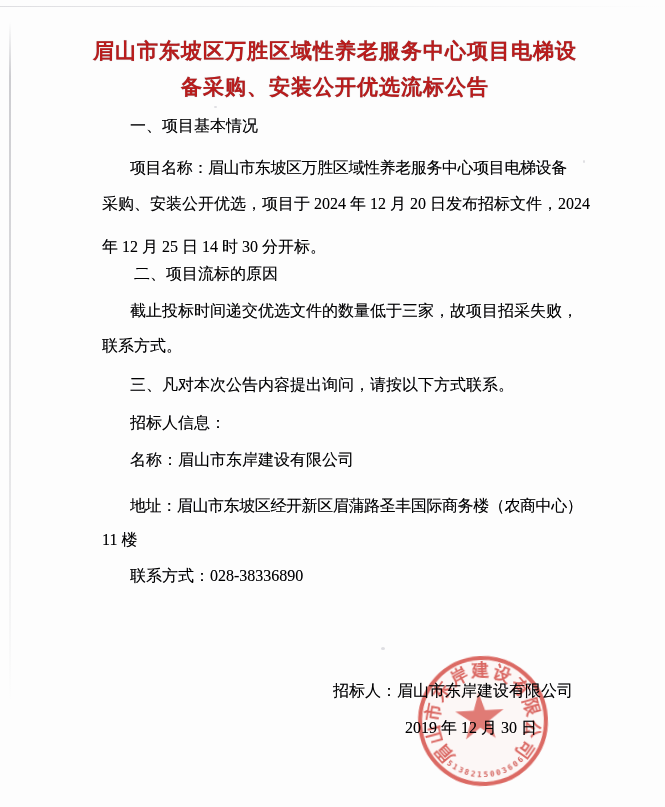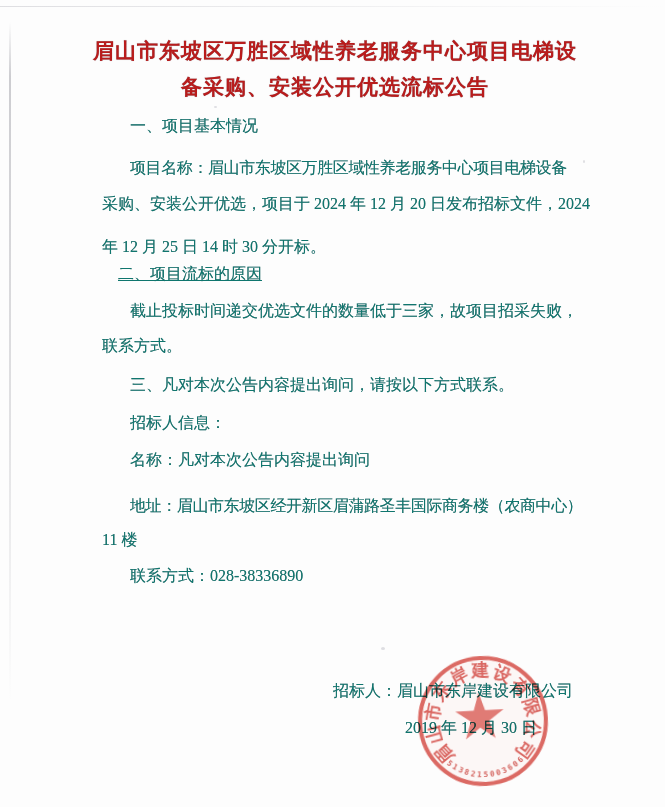--- a/index.html
+++ b/index.html
@@ -8,33 +8,33 @@
     background:#fdfdfd;
     font-family:"Liberation Serif","DejaVu Serif",serif;
   }
   
   .edge-left{position:absolute;left:9px;top:22px;width:2px;height:680px;
     background:linear-gradient(to bottom,rgba(170,170,176,0) 0%,rgba(165,165,172,.55) 8%,rgba(180,180,186,.38) 60%,rgba(190,190,196,0) 100%);}
   .edge-top{position:absolute;left:0;top:6px;height:1px;width:100%;
     background:linear-gradient(to right,rgba(185,185,192,.45),rgba(205,205,210,.18) 70%,rgba(210,210,215,0));}
   .speck{position:absolute;border-radius:50%;background:#b9b9c0;opacity:.45;}
 
-  .ln{position:absolute;white-space:pre;font-size:16px;line-height:20px;color:#0f766e;
+  .ln{position:absolute;white-space:pre;font-size:16px;line-height:20px;color:#000000;
       text-shadow:0 0 .6px rgba(70,70,82,.55);}
   .title{position:absolute;left:40px;width:590px;text-align:center;white-space:pre;
       font-size:21px;line-height:26px;font-weight:bold;letter-spacing:1px;color:#b91c1c;
       text-shadow:0 0 .7px rgba(60,60,72,.6);}
 
   #title1{top:38px;}
   #title2{top:74px;}
   #h1   {top:116px;left:130px;}
   #p1a  {top:158px;left:130px;letter-spacing:-0.4px;}
   #p1b  {top:194px;left:102px;}
   #p1c  {top:229px;left:102px;margin-top:8px;}
-  #h2   {top:264px;left:118px;text-decoration:underline;}
+  #h2   {top:264px;left:134px;}
   #p2a  {top:301px;left:130px;}
   #p2b  {top:336px;left:102px;}
   #h3   {top:375px;left:130px;}
   #p3   {top:413px;left:130px;}
   #p4   {top:450px;left:130px;}
   #p5a  {top:496px;left:130px;letter-spacing:-0.4px;}
   #p5b  {top:530px;left:102px;}
   #p6   {top:566px;left:130px;}
   #sig  {top:681px;left:333px;}
   #date {top:718px;left:405px;}
@@ -64,21 +64,21 @@
 <div class="ln" id="p1a">项目名称：眉山市东坡区万胜区域性养老服务中心项目电梯设备</div>
 <div class="ln" id="p1b">采购、安装公开优选，项目于 2024 年 12 月 20 日发布招标文件，2024</div>
 <div class="ln" id="p1c">年 12 月 25 日 14 时 30 分开标。</div>
 
 <div class="ln" id="h2">二、项目流标的原因</div>
 <div class="ln" id="p2a">截止投标时间递交优选文件的数量低于三家，故项目招采失败，</div>
 <div class="ln" id="p2b">联系方式。</div>
 
 <div class="ln" id="h3">三、凡对本次公告内容提出询问，请按以下方式联系。</div>
 <div class="ln" id="p3">招标人信息：</div>
-<div class="ln" id="p4">名称：凡对本次公告内容提出询问</div>
+<div class="ln" id="p4">名称：眉山市东岸建设有限公司</div>
 <div class="ln" id="p5a">地址：眉山市东坡区经开新区眉蒲路圣丰国际商务楼（农商中心）</div>
 <div class="ln" id="p5b">11 楼</div>
 <div class="ln" id="p6">联系方式：028-38336890</div>
 
 <div class="ln" id="sig">招标人：眉山市东岸建设有限公司</div>
 <div class="ln" id="date">2019 年 12 月 30 日</div>
 
 <svg class="seal" viewBox="0 0 136 136">
   <circle class="seal-ring" cx="68" cy="68" r="62"></circle>
   <polygon class="seal-star" points="65,40 70.6,57.3 88.8,57.3 74.0,67.9 79.7,85.2 65,74.5 50.3,85.2 56.0,67.9 41.2,57.3 59.4,57.3"></polygon>

